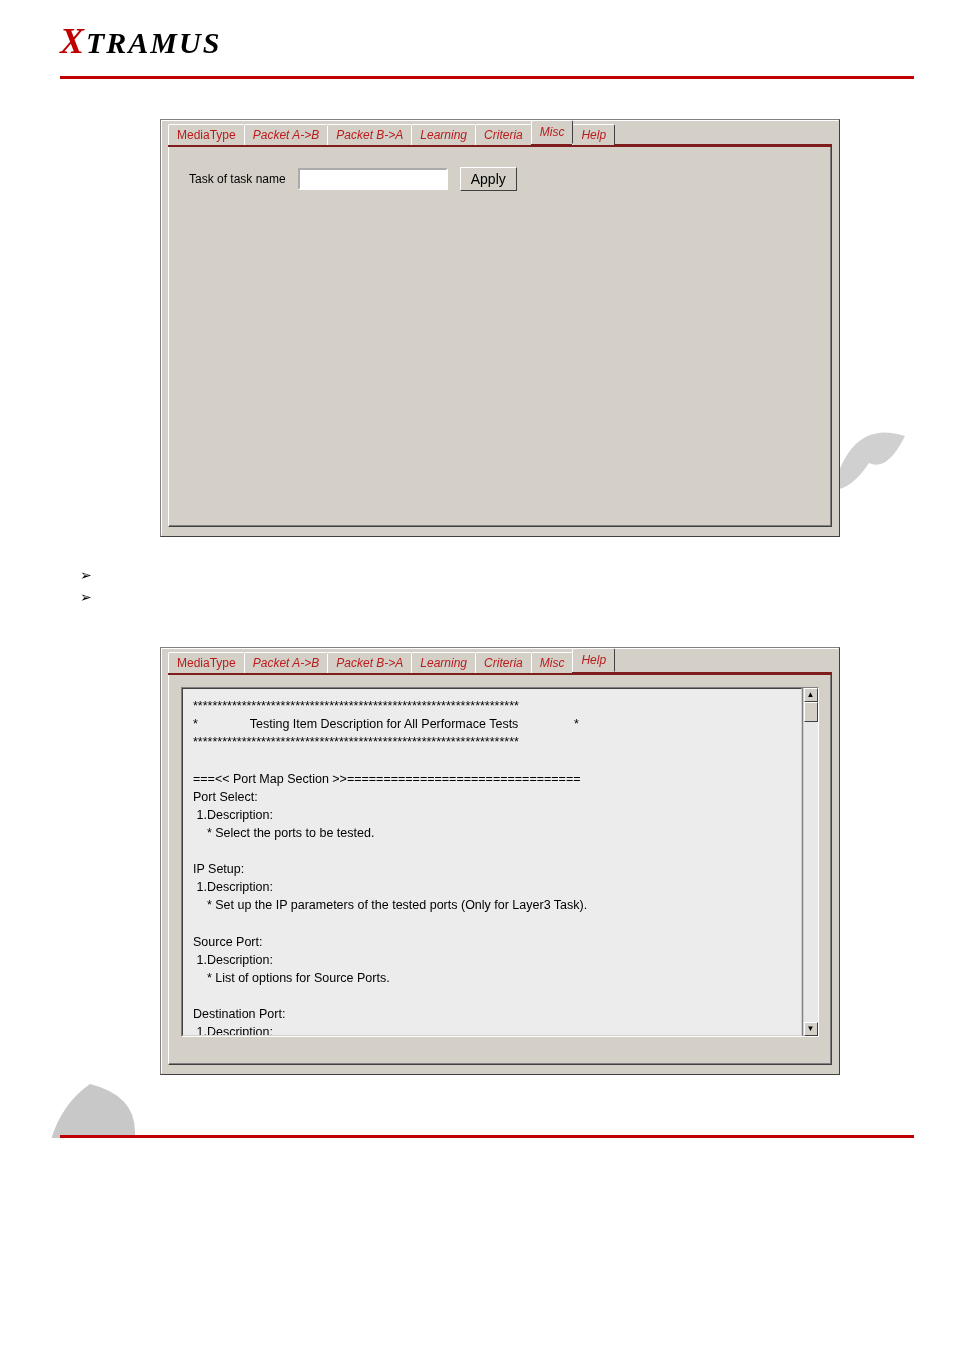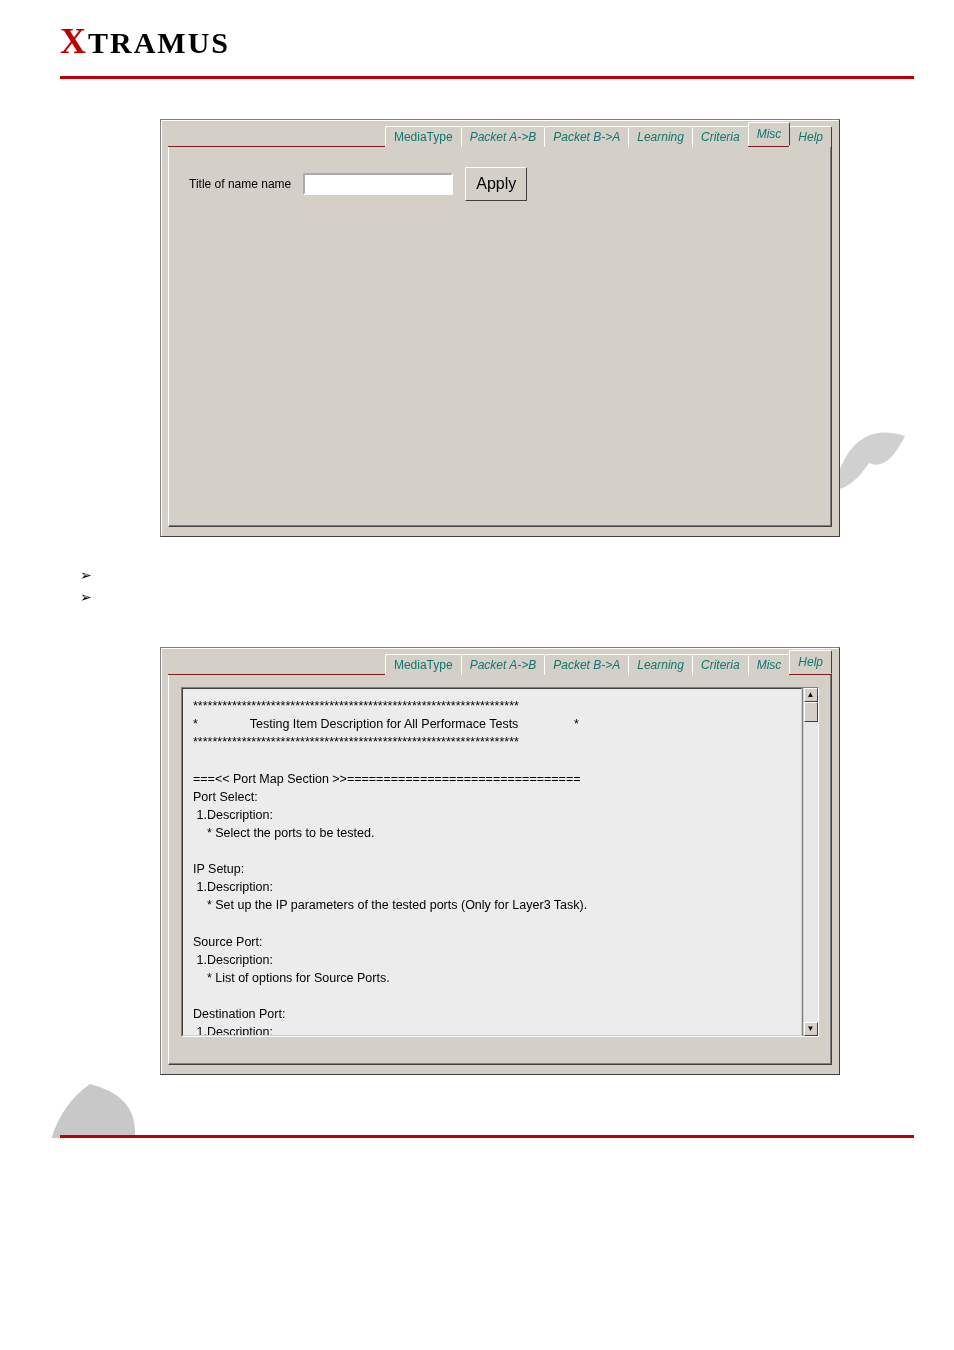--- a/index.html
+++ b/index.html
@@ -12,20 +12,21 @@
   }
   .page-header {
     padding: 20px 40px 8px 60px;
   }
   .logo {
     font-family: Georgia, serif;
     font-size: 30px;
     font-weight: bold;
     color: #000;
     letter-spacing: 2px;
+    font-style: italic;
   }
   .logo .x {
     color: #c00000;
     font-size: 36px;
   }
   .red-hr {
     height: 3px;
     background: #c00000;
     margin: 6px 40px 0 60px;
     border: none;
@@ -47,25 +48,24 @@
     border: 1px solid #fff;
     border-right-color:#d4d0c8;
     border-bottom-color:#d4d0c8;
     padding: 4px 6px 8px 6px;
     background:#d4d0c8;
   }
   .tabstrip {
     display:flex;
     align-items:flex-end;
     font-size:12px;
-    color:#0f766e;
+    color:#b91c1c;
     height:22px;
-    border-bottom:1px solid #7f1d1d;
-    position:relative;
-    justify-content:flex-end;
+    border-bottom:3px solid #7f1d1d;
+    position:relative;
   }
   .tab {
     padding: 3px 8px 3px 8px;
     border:1px solid #808080;
     border-bottom:none;
     border-top-left-radius:2px;
     border-top-right-radius:2px;
     background:#d4d0c8;
     border-right-color:#404040;
     position:relative;
@@ -107,22 +107,22 @@
   }
   .sunken-input {
     width:150px;
     height:22px;
     border:2px inset #fff;
     background:#fff;
     font-size:12px;
     padding:0 4px;
   }
   .winbtn {
-    font-size:16px;
-    height:34px;
+    font-size:14px;
+    height:24px;
     padding:0 10px;
     background:#d4d0c8;
     border:1px solid #404040;
     border-top-color:#fff;
     border-left-color:#fff;
     cursor:pointer;
   }
   .bullet-list {
     margin: 30px 0 20px 80px;
     height: 60px;
@@ -242,21 +242,21 @@
         <div class="tab">Packet A-&gt;B</div>
         <div class="tab">Packet B-&gt;A</div>
         <div class="tab">Learning</div>
         <div class="tab">Criteria</div>
         <div class="tab active">Misc</div>
         <div class="tab">Help</div>
       </div>
       <div class="tab-body">
         <div class="tab-body-line2"></div>
         <div class="form-row">
-          <span>Title of name name</span>
+          <span>Task of task name</span>
           <input class="sunken-input" type="text" value="" style="">
           <button class="winbtn"><span>Apply</span></button>
         </div>
       </div>
     </div>
   </div>
 
   <div class="bullet-list">
     <div class="bullet">➢</div>
     <div class="bullet">➢</div>

